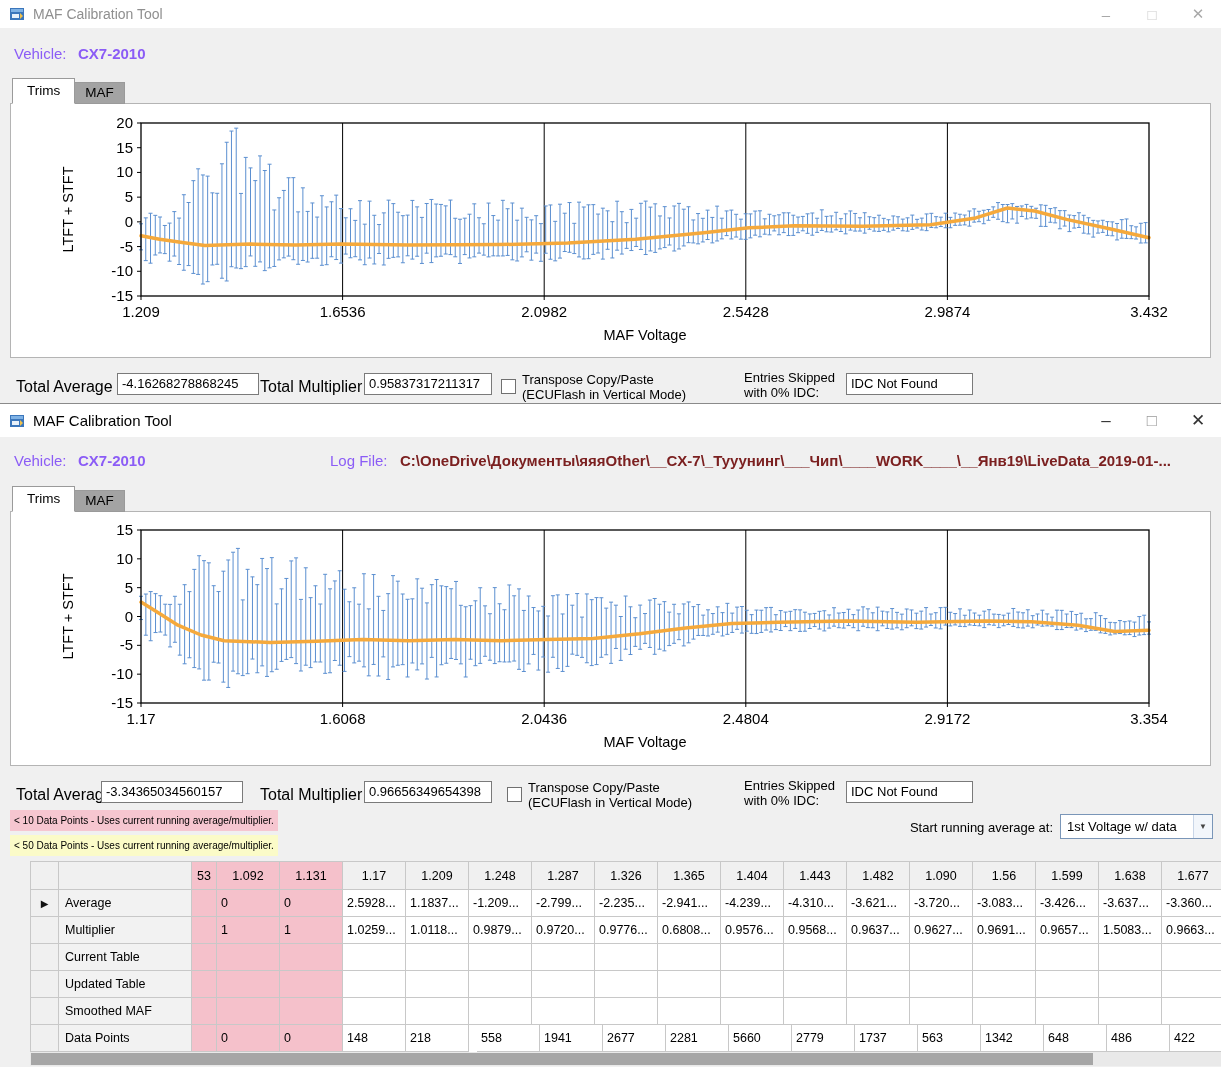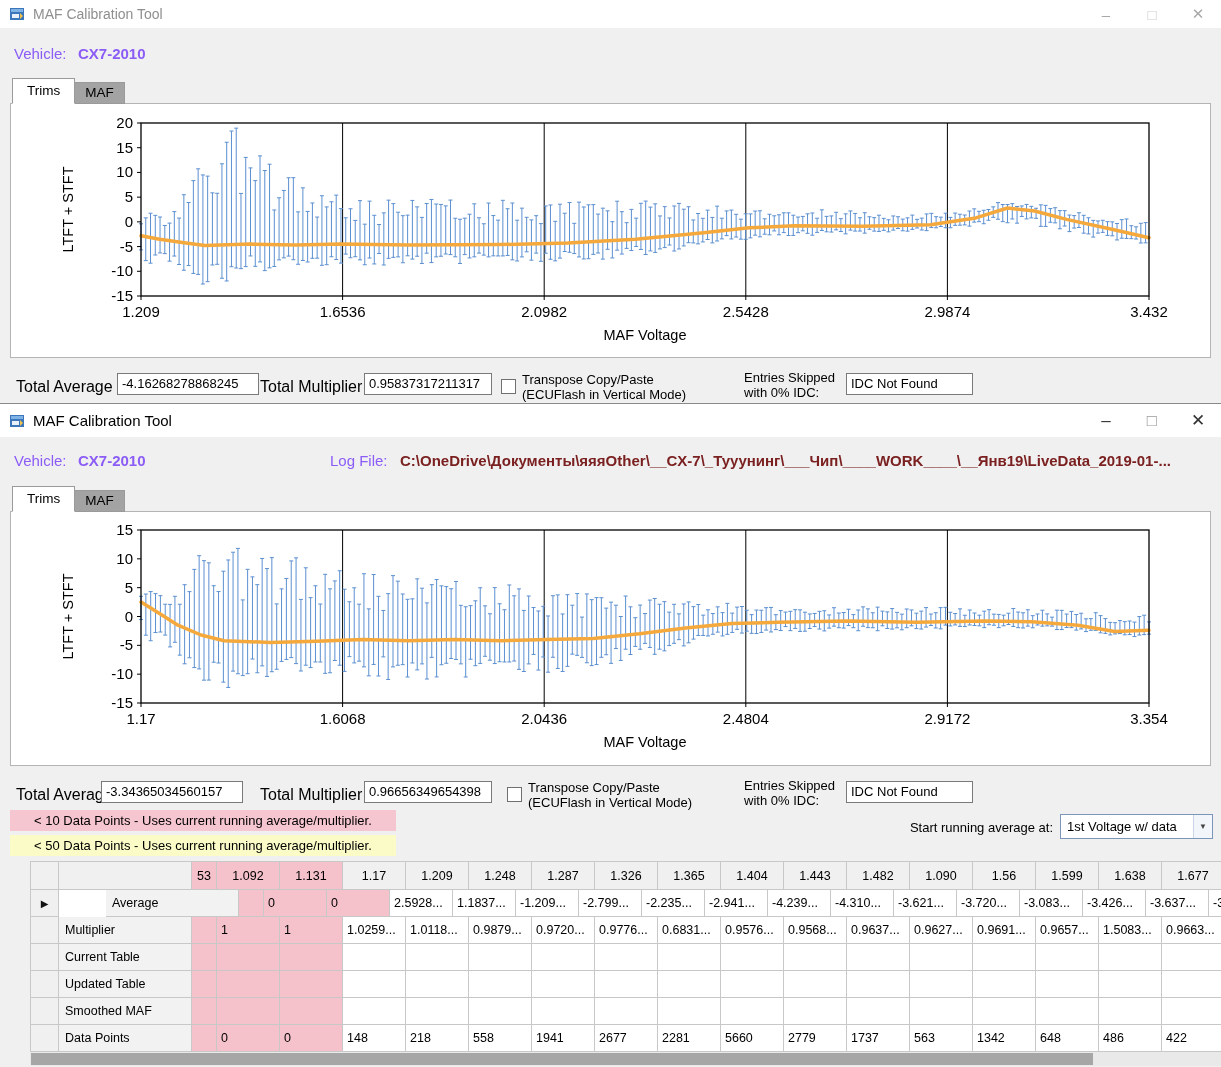--- a/index.html
+++ b/index.html
@@ -20,21 +20,21 @@
   .tabs{position:absolute;z-index:3;display:flex;align-items:flex-end;}
   .tab{font-size:13.5px;text-align:center;border:1px solid #9a9a9a;}
   .tab.active{background:#fff;border-bottom:1px solid #fff;padding:4px 14px 5px 14px;position:relative;z-index:4;}
   .tab.idle{background:#a3a3a3;padding:2px 10px 3px 10px;border-left:none;margin-top:28px;}
   .chart-panel{position:absolute;left:10px;width:1199px;height:253px;background:#fff;border:1px solid #b4b4b4;}
   .controls{position:absolute;left:0;width:1221px;height:34px;}
   .controls .lbl{position:absolute;top:8px;font-size:16px;white-space:nowrap;}
   .controls .small{position:absolute;font-size:13px;white-space:nowrap;}
   .controls .tbox{position:absolute;top:3px;height:20px;line-height:20px;background:#fff;border:1px solid #7a7a7a;font-size:13px;padding:0 4px;white-space:nowrap;overflow:hidden;}
   .controls .cbx{position:absolute;top:9px;width:13px;height:13px;background:#fff;border:1px solid #707070;}
-  .legend{position:absolute;left:10px;height:21px;line-height:21px;font-size:13px;padding:0 24px;white-space:nowrap;}
+  .legend{position:absolute;left:10px;height:21px;line-height:21px;font-size:10px;padding:0 4px;white-space:nowrap;}
   .legend.pink{background:#f6c6d0;}
   .legend.yellow{background:#fbfbc8;}
   .runavg-label{position:absolute;font-size:13px;text-align:right;}
   .combo{position:absolute;height:23px;background:#fff;border:1px solid #7a96b8;display:flex;align-items:center;}
   .combo .combo-text{flex:1;font-size:13px;padding-left:6px;white-space:nowrap;overflow:hidden;}
   .combo .combo-arrow{width:18px;height:100%;display:flex;align-items:center;justify-content:center;font-size:10px;color:#444;border-left:1px solid #c9d6e8;background:#f2f6fb;}
   .maf-table{position:absolute;left:30px;width:1191px;overflow:hidden;background:#fff;border-top:1px solid #c8c8c8;border-left:1px solid #c8c8c8;}
   .mt-row{display:flex;height:27px;}
   .mt-row.mt-headrow{height:28px;}
   .mt-c{flex:0 0 auto;border-right:1px solid #c8c8c8;border-bottom:1px solid #c8c8c8;font-size:12.5px;overflow:hidden;white-space:nowrap;box-sizing:border-box;display:flex;align-items:center;}
@@ -1492,21 +1492,21 @@
           <div class="mt-c mt-h" style="width: 63px;">1.443</div>
           <div class="mt-c mt-h" style="width: 63px;">1.482</div>
           <div class="mt-c mt-h" style="width: 63px;">1.090</div>
           <div class="mt-c mt-h" style="width: 63px;">1.56</div>
           <div class="mt-c mt-h" style="width: 63px;">1.599</div>
           <div class="mt-c mt-h" style="width: 63px;">1.638</div>
           <div class="mt-c mt-h" style="width: 63px;">1.677</div>
         </div>
         <div class="mt-row">
           <div class="mt-c mt-gutter" style="width: 28px;">▶</div>
-          <div class="mt-c mt-label" style="width: 133px; margin-left: 47px;">Average</div>
+          <div class="mt-c mt-label" style="width: 133px;">Average</div>
           <div class="mt-c mt-cell pinkcell" style="width: 25px;"></div>
           <div class="mt-c mt-cell pinkcell" style="width: 63px;">0</div>
           <div class="mt-c mt-cell pinkcell" style="width: 63px;">0</div>
           <div class="mt-c mt-cell" style="width: 63px;">2.5928...</div>
           <div class="mt-c mt-cell" style="width: 63px;">1.1837...</div>
           <div class="mt-c mt-cell" style="width: 63px;">-1.209...</div>
           <div class="mt-c mt-cell" style="width: 63px;">-2.799...</div>
           <div class="mt-c mt-cell" style="width: 63px;">-2.235...</div>
           <div class="mt-c mt-cell" style="width: 63px;">-2.941...</div>
           <div class="mt-c mt-cell" style="width: 63px;">-4.239...</div>
@@ -1522,21 +1522,21 @@
           <div class="mt-c mt-gutter" style="width: 28px;"></div>
           <div class="mt-c mt-label" style="width: 133px;">Multiplier</div>
           <div class="mt-c mt-cell pinkcell" style="width: 25px;"></div>
           <div class="mt-c mt-cell pinkcell" style="width: 63px;">1</div>
           <div class="mt-c mt-cell pinkcell" style="width: 63px;">1</div>
           <div class="mt-c mt-cell" style="width: 63px;">1.0259...</div>
           <div class="mt-c mt-cell" style="width: 63px;">1.0118...</div>
           <div class="mt-c mt-cell" style="width: 63px;">0.9879...</div>
           <div class="mt-c mt-cell" style="width: 63px;">0.9720...</div>
           <div class="mt-c mt-cell" style="width: 63px;">0.9776...</div>
-          <div class="mt-c mt-cell" style="width: 63px;">0.6831...</div>
+          <div class="mt-c mt-cell" style="width: 63px;">0.6808...</div>
           <div class="mt-c mt-cell" style="width: 63px;">0.9576...</div>
           <div class="mt-c mt-cell" style="width: 63px;">0.9568...</div>
           <div class="mt-c mt-cell" style="width: 63px;">0.9637...</div>
           <div class="mt-c mt-cell" style="width: 63px;">0.9627...</div>
           <div class="mt-c mt-cell" style="width: 63px;">0.9691...</div>
           <div class="mt-c mt-cell" style="width: 63px;">0.9657...</div>
           <div class="mt-c mt-cell" style="width: 63px;">1.5083...</div>
           <div class="mt-c mt-cell" style="width: 63px;">0.9663...</div>
         </div>
         <div class="mt-row">
@@ -1603,21 +1603,21 @@
           <div class="mt-c mt-cell" style="width: 63px;"></div>
         </div>
         <div class="mt-row">
           <div class="mt-c mt-gutter" style="width: 28px;"></div>
           <div class="mt-c mt-label" style="width: 133px;">Data Points</div>
           <div class="mt-c mt-cell pinkcell" style="width: 25px;"></div>
           <div class="mt-c mt-cell pinkcell" style="width: 63px;">0</div>
           <div class="mt-c mt-cell pinkcell" style="width: 63px;">0</div>
           <div class="mt-c mt-cell" style="width: 63px;">148</div>
           <div class="mt-c mt-cell" style="width: 63px;">218</div>
-          <div class="mt-c mt-cell" style="width: 63px;">558</div>
+          <div class="mt-c mt-cell" style="width: 63px; margin-left: 8px;">558</div>
           <div class="mt-c mt-cell" style="width: 63px;">1941</div>
           <div class="mt-c mt-cell" style="width: 63px;">2677</div>
           <div class="mt-c mt-cell" style="width: 63px;">2281</div>
           <div class="mt-c mt-cell" style="width: 63px;">5660</div>
           <div class="mt-c mt-cell" style="width: 63px;">2779</div>
           <div class="mt-c mt-cell" style="width: 63px;">1737</div>
           <div class="mt-c mt-cell" style="width: 63px;">563</div>
           <div class="mt-c mt-cell" style="width: 63px;">1342</div>
           <div class="mt-c mt-cell" style="width: 63px;">648</div>
           <div class="mt-c mt-cell" style="width: 63px;">486</div>

